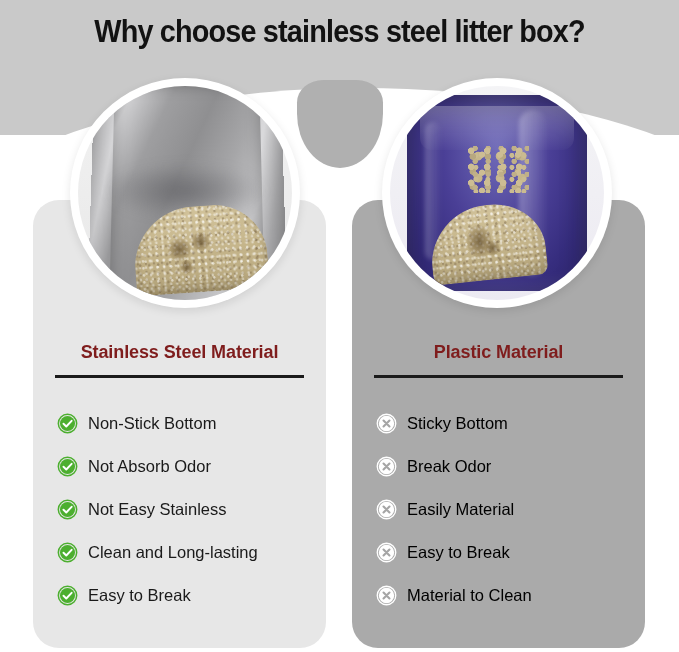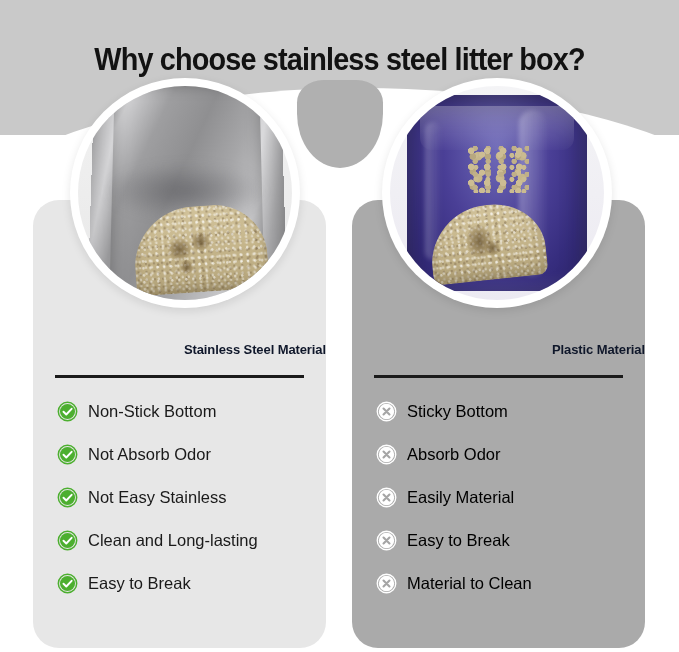--- a/index.html
+++ b/index.html
@@ -263,43 +263,43 @@
     background: radial-gradient(ellipse at 50% 50%, rgba(95,74,40,0.72) 0%, rgba(120,96,55,0.30) 55%, rgba(150,125,80,0) 80%);
     border-radius: 50%;
   }
 
   
   .card-title {
     position: absolute;
     left: 0;
     right: 0;
     top: 142px;
-    text-align: right;
-    font-size: 13px;
+    text-align: center;
+    font-size: 18px;
     font-weight: bold;
-    color: #0f172a;
+    color: #7f1d1d;
     letter-spacing: -0.1px;
     z-index: 5;
   }
   .card-rule {
     position: absolute;
     left: 22px;
     right: 22px;
     top: 175px;
     height: 3px;
     background: #1b1b1b;
     z-index: 5;
   }
 
   
   .feature-list {
     position: absolute;
     left: 24px;
     right: 16px;
-    top: 190px;
+    top: 202px;
     z-index: 5;
   }
   .feature-item {
     display: flex;
     align-items: center;
     height: 43px;
   }
   .feature-icon {
     flex: 0 0 auto;
     width: 21px;
@@ -317,21 +317,21 @@
 </style>
 </head>
 <body>
 
 <div id="page">
 
   <div class="bg-gray-band"></div>
   <div class="bg-swoosh"></div>
   <div class="bg-swoosh-2"></div>
 
-  <div style="position:absolute;left:0;right:0;top:14px;z-index:6;text-align:center;margin-top:28px;">
+  <div style="position:absolute;left:0;right:0;top:14px;z-index:6;text-align:center;">
     <div style="font-size:31px;font-weight:bold;color:#121212;letter-spacing:-0.9px;
                 transform:scaleX(0.93);transform-origin:center;">Why choose stainless steel litter box?</div>
   </div>
 
   <div class="center-ornament"></div>
 
   <div class="card card-left">
 
     <div class="card-title">Stainless Steel Material</div>
     <div class="card-rule"></div>
@@ -401,21 +401,21 @@
         </svg>
         <span class="feature-label">Sticky Bottom</span>
       </div>
 
       <div class="feature-item">
         <svg class="feature-icon" viewBox="0 0 24 24">
           <circle cx="12" cy="12" r="10.6" fill="none" stroke="#ffffff" stroke-width="1.5"></circle>
           <circle cx="12" cy="12" r="8.8" fill="#ffffff"></circle>
           <path d="M8.6 8.6 L15.4 15.4 M15.4 8.6 L8.6 15.4" fill="none" stroke="#a5a5a5" stroke-width="2.4" stroke-linecap="round"></path>
         </svg>
-        <span class="feature-label">Absorb Odor</span>
+        <span class="feature-label">Break Odor</span>
       </div>
 
       <div class="feature-item">
         <svg class="feature-icon" viewBox="0 0 24 24">
           <circle cx="12" cy="12" r="10.6" fill="none" stroke="#ffffff" stroke-width="1.5"></circle>
           <circle cx="12" cy="12" r="8.8" fill="#ffffff"></circle>
           <path d="M8.6 8.6 L15.4 15.4 M15.4 8.6 L8.6 15.4" fill="none" stroke="#a5a5a5" stroke-width="2.4" stroke-linecap="round"></path>
         </svg>
         <span class="feature-label">Easily Material</span>
       </div>

